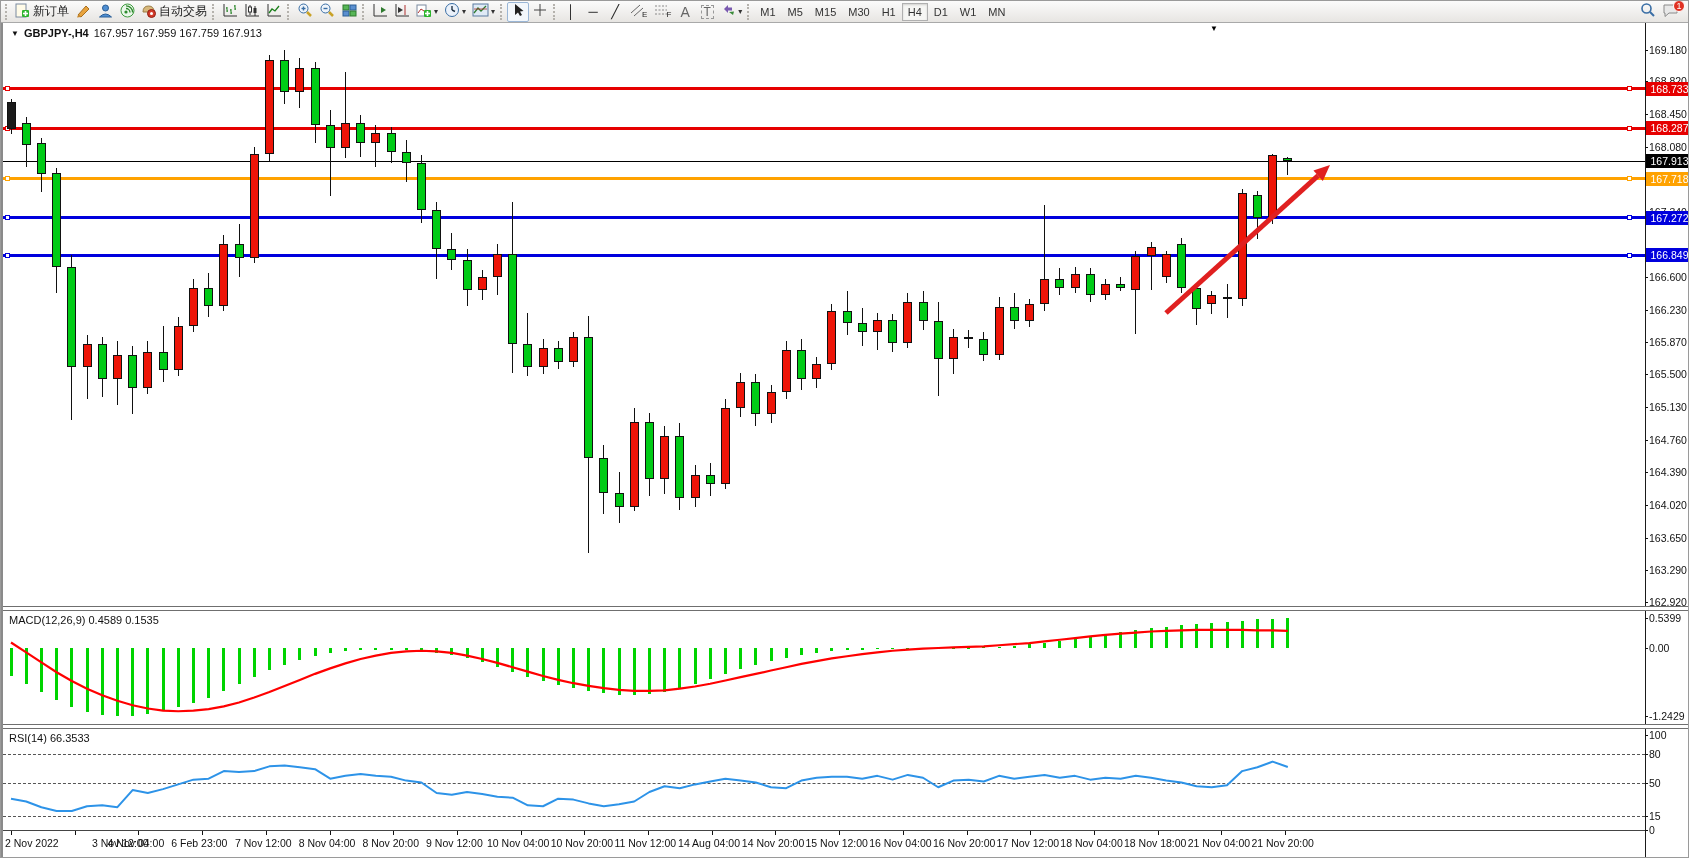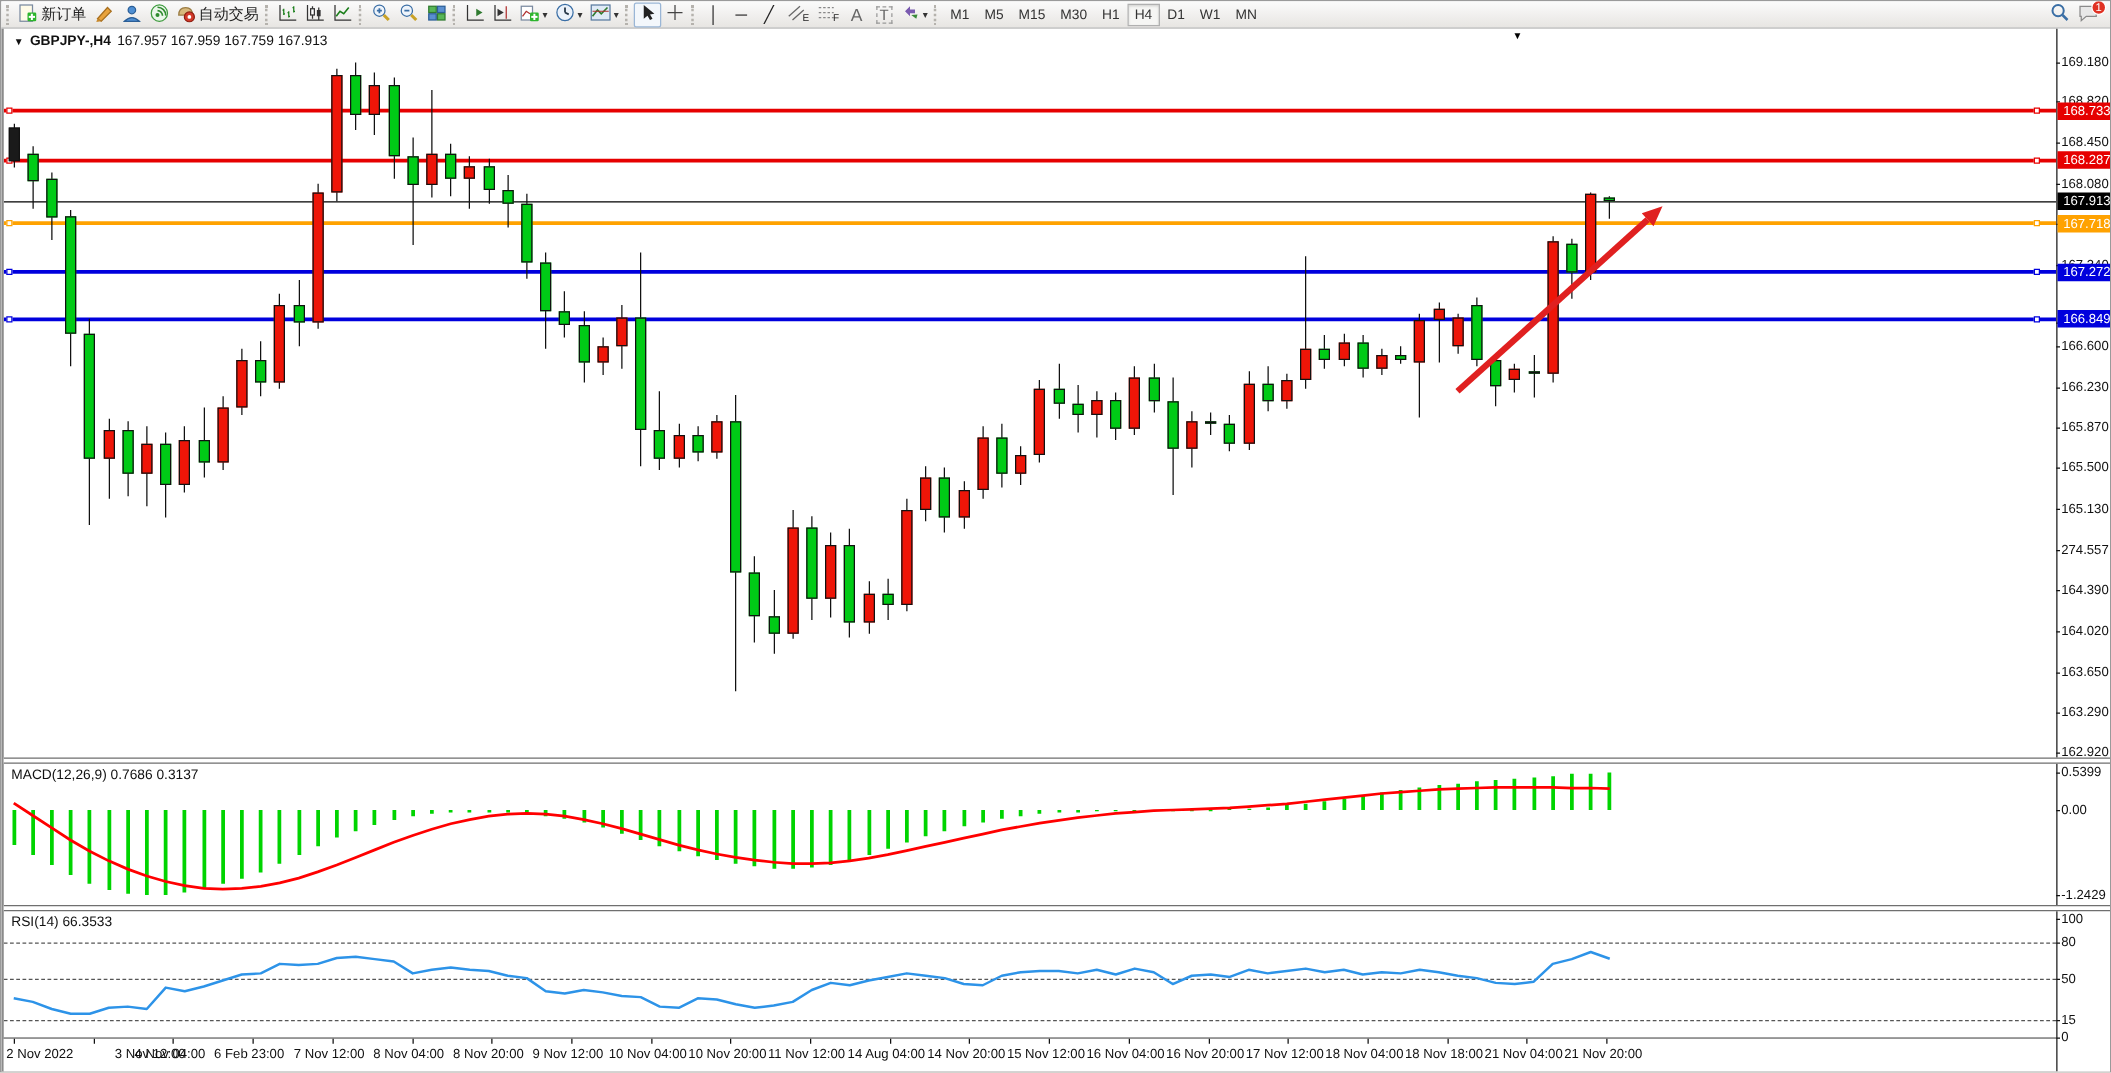--- a/index.html
+++ b/index.html
@@ -293,21 +293,21 @@
   </div>
 
   <div class="workspace">
     <div class="plot" id="plot">
       <div class="chart-title">
         <span class="tri">▼</span>
         <span>GBPJPY-,H4</span>
         <span style="font-weight:normal;">167.957 167.959 167.759 167.913</span>
       </div>
       <div class="marker-tri" style="left:1207px;top:1px;">▼</div>
-      <div class="ind-label" style="top:591px;">MACD(12,26,9) 0.7686 0.3137</div>
+      <div class="ind-label" style="top:591px;">MACD(12,26,9) 0.4589 0.1535</div>
       <div class="ind-label" style="top:709px;">RSI(14) 66.3533</div>
       <svg class="overlay" id="macd-svg" width="1642" height="836">
           <polyline fill="none" stroke="#ff0000" stroke-width="2.2" points="8,619.5 23.2,629.4 38.4,639.3 53.599999999999994,649.2 68.8,658 84,665.7 99.19999999999999,672.3 114.39999999999999,677.8 129.6,682.2 144.79999999999998,685.5 160,687.7 175.2,688.25 190.39999999999998,687.7 205.6,686.05 220.79999999999998,683.3 236,679.45 251.2,674.5 266.4,669 281.59999999999997,662.95 296.8,656.9 312,650.85 327.2,645.35 342.4,640.4 357.59999999999997,636 372.79999999999995,632.7 388,629.95 403.2,628.3 418.4,627.75 433.59999999999997,628.3 448.79999999999995,629.95 464,632.7 479.2,636 494.4,639.85 509.59999999999997,644.25 524.8,648.65 540,653.05 555.1999999999999,656.9 570.4,660.2 585.6,662.95 600.8,665.15 616,666.8 631.1999999999999,667.9 646.4,667.9 661.6,667.35 676.8,665.7 692,663.5 707.1999999999999,660.75 722.4,657.45 737.5999999999999,654.15 752.8,650.85 768,647.55 783.1999999999999,644.25 798.4,640.95 813.5999999999999,638.2 828.8,635.45 844,633.25 859.1999999999999,631.05 874.4,629.4 889.5999999999999,627.75 904.8,626.65 920,625.55 935.1999999999999,625 950.4,624.45 965.5999999999999,623.9 980.8,623.35 996,622.25 1011.1999999999999,621.15 1026.4,620.05 1041.6,618.4 1056.8,616.75 1072,615.1 1087.2,613.45 1102.3999999999999,611.8 1117.6,610.7 1132.8,609.6 1148,608.5 1163.2,607.95 1178.3999999999999,607.4 1193.6,606.85 1208.8,606.85 1224,606.85 1239.2,606.85 1254.3999999999999,607.4 1269.6,607.4 1284.8,607.95"></polyline>
         </svg>
       <svg class="overlay" id="rsi-svg" width="1642" height="836">
           <polyline fill="none" stroke="#2d93e8" stroke-width="2" stroke-linejoin="round" points="8,775.65 23.2,778.5 38.4,784.2 53.599999999999994,788 68.8,788 84,783.25 99.19999999999999,782.3 114.39999999999999,784.2 129.6,767.1 144.79999999999998,769.95 160,766.15 175.2,761.4 190.39999999999998,756.65 205.6,755.7 220.79999999999998,748.1 236,749.05 251.2,748.1 266.4,743.35 281.59999999999997,742.4 296.8,744.3 312,746.2 327.2,755.7 342.4,752.85 357.59999999999997,750.95 372.79999999999995,752.85 388,753.8 403.2,757.6 418.4,759.5 433.59999999999997,769.95 448.79999999999995,771.85 464,769 479.2,770.9 494.4,773.75 509.59999999999997,774.7 524.8,782.3 540,783.25 555.1999999999999,775.65 570.4,776.6 585.6,780.4 600.8,783.25 616,781.35 631.1999999999999,778.5 646.4,769 661.6,763.3 676.8,765.2 692,761.4 707.1999999999999,758.55 722.4,755.7 737.5999999999999,757.6 752.8,759.5 768,764.25 783.1999999999999,765.2 798.4,757.6 813.5999999999999,754.75 828.8,753.8 844,753.8 859.1999999999999,755.7 874.4,752.85 889.5999999999999,756.65 904.8,751.9 920,754.75 935.1999999999999,764.25 950.4,757.6 965.5999999999999,756.65 980.8,758.55 996,752.85 1011.1999999999999,755.7 1026.4,753.8 1041.6,751.9 1056.8,754.75 1072,752.85 1087.2,756.65 1102.3999999999999,754.75 1117.6,755.7 1132.8,752.85 1148,754.75 1163.2,757.6 1178.3999999999999,759.5 1193.6,763.3 1208.8,764.25 1224,762.35 1239.2,748.1 1254.3999999999999,744.3 1269.6,738.6 1284.8,743.9675"></polyline>
         </svg>
       <svg class="overlay" id="arrow-svg" width="1642" height="836">
           <line x1="1163" y1="290" x2="1315.1217101192215" y2="152.7194323314342" stroke="#e02020" stroke-width="5"></line>
           <polygon points="1327,142 1319.8114617642238,157.91618415427476 1310.431958474219,147.52268050859365" fill="#e02020"></polygon>
@@ -647,21 +647,21 @@
         <div class="axis-tick" style="top: 84.974px;">168.450</div>
         <div class="axis-tick" style="top: 117.645px;">168.080</div>
         <div class="axis-tick" style="top: 150.316px;">167.710</div>
         <div class="axis-tick" style="top: 182.987px;">167.340</div>
         <div class="axis-tick" style="top: 229px;">166.970</div>
         <div class="axis-tick" style="top: 248.329px;">166.600</div>
         <div class="axis-tick" style="top: 281px;">166.230</div>
         <div class="axis-tick" style="top: 312.788px;">165.870</div>
         <div class="axis-tick" style="top: 345.459px;">165.500</div>
         <div class="axis-tick" style="top: 378.13px;">165.130</div>
-        <div class="axis-tick" style="top: 410.801px;">274.557</div>
+        <div class="axis-tick" style="top: 410.801px;">164.760</div>
         <div class="axis-tick" style="top: 443.472px;">164.390</div>
         <div class="axis-tick" style="top: 476.143px;">164.020</div>
         <div class="axis-tick" style="top: 508.814px;">163.650</div>
         <div class="axis-tick" style="top: 540.602px;">163.290</div>
         <div class="axis-tick" style="top: 573.273px;">162.920</div>
         <div class="px-label" style="top: 58.9851px; background: rgb(230, 0, 0);">168.733</div>
         <div class="px-label" style="top: 98.3669px; background: rgb(230, 0, 0);">168.287</div>
         <div class="px-label" style="top: 148.61px; background: rgb(255, 162, 0);">167.718</div>
         <div class="px-label" style="top: 187.991px; background: rgb(0, 0, 221);">167.272</div>
         <div class="px-label" style="top: 225.342px; background: rgb(0, 0, 221);">166.849</div>

